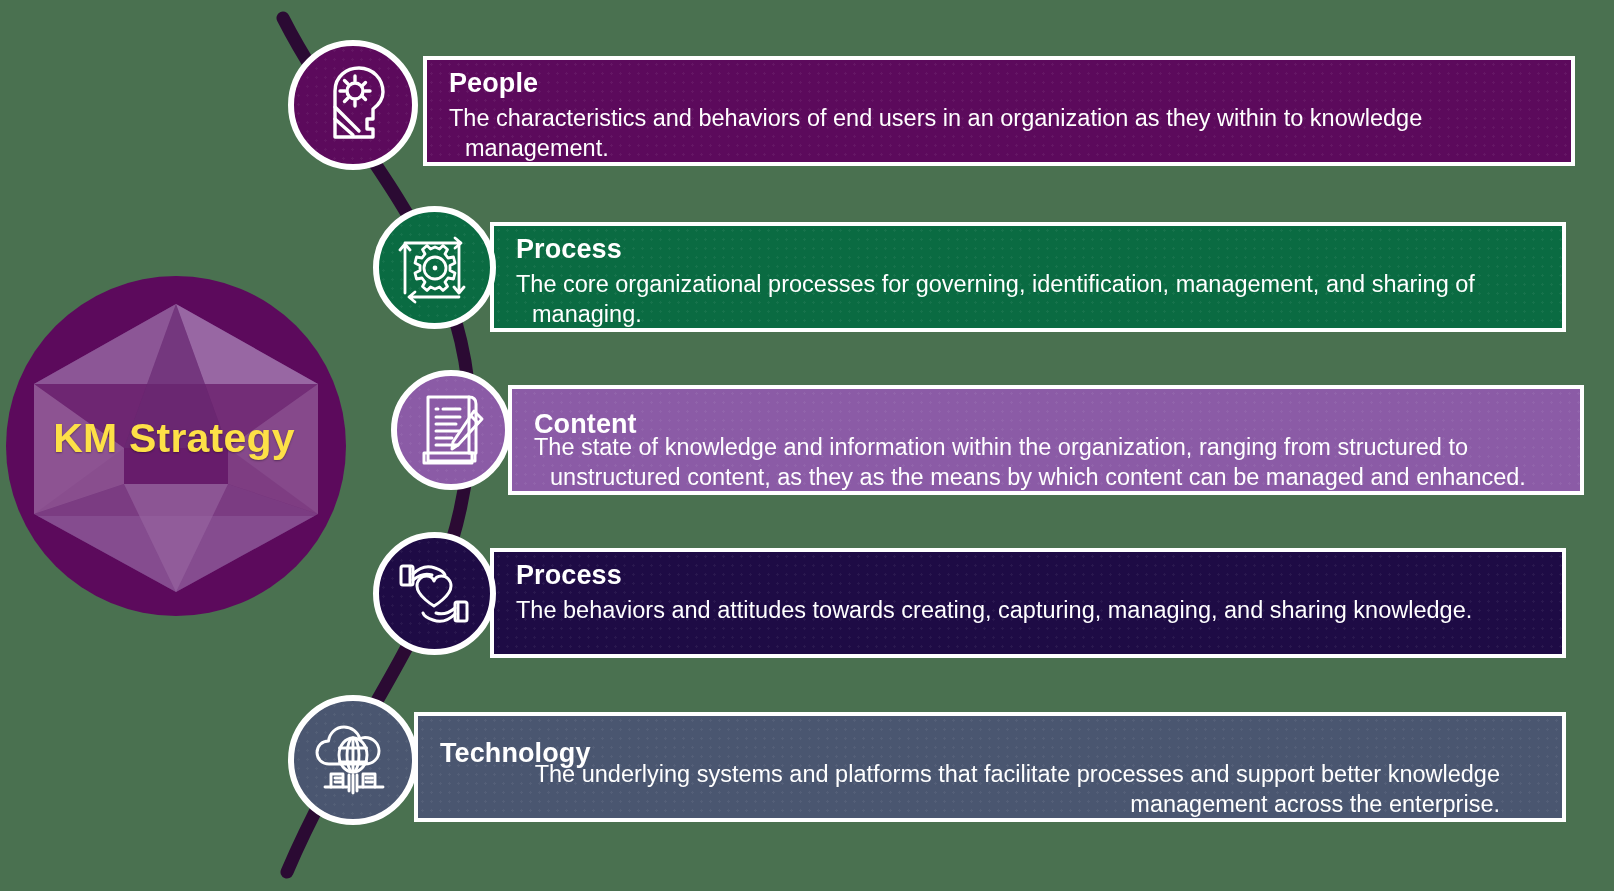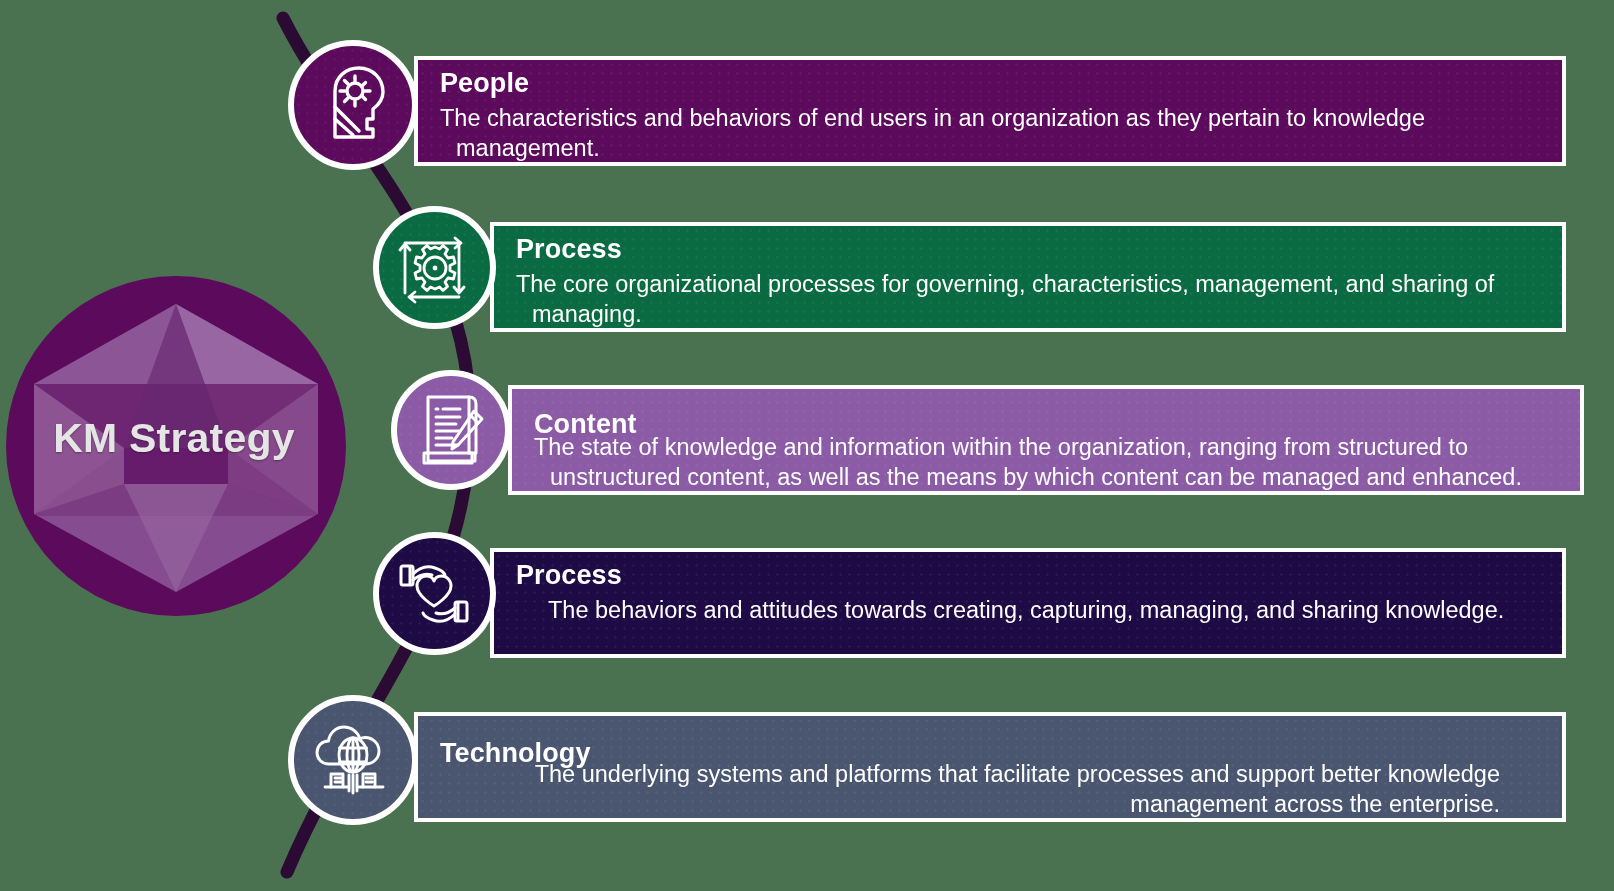--- a/index.html
+++ b/index.html
@@ -19,21 +19,21 @@
     position:absolute;left:6px;top:276px;width:340px;height:340px;
     border-radius:50%;
     background:#5c0a5c;
     box-shadow:0 0 0 0 rgba(0,0,0,0);
     overflow:hidden;
   }
   .hub .gem{position:absolute;left:0;top:0;}
   .hub .hublabel{
     position:absolute;left:0;right:4px;top:139px;
     text-align:center;
-    color:#e5e5e5;font-weight:bold;font-size:41px;letter-spacing:.2px;
+    color:#fde047;font-weight:bold;font-size:41px;letter-spacing:.2px;
     text-shadow:0 1px 2px rgba(0,0,0,.35);
     z-index:5;
   }
   .bar{
     position:absolute;
     border:4px solid #ffffff;
     box-sizing:border-box;
     color:#ffffff;
     background-image:radial-gradient(rgba(255,255,255,.055) 1px, transparent 1.2px);
     background-size:9px 9px;
@@ -61,42 +61,42 @@
     box-sizing:border-box;
     display:flex;align-items:center;justify-content:center;
     z-index:4;
     background-image:radial-gradient(rgba(255,255,255,.05) 1px, transparent 1.2px);
     background-size:9px 9px;
   }
   .ico svg{display:block;}
 
   
   
-  #bar-people{left:414px;top:56px;width:1152px;height:110px;background-color:#5c0a5c;}
+  #bar-people{left:423px;top:56px;width:1152px;height:110px;background-color:#5c0a5c;}
   #ico-people{left:288px;top:40px;width:130px;height:130px;background-color:#5c0a5c;}
   #bar-people .title{left:22px;top:10px;}
   #bar-people .desc{left:22px;top:44px;width:1090px;}
 
   
   #bar-process{left:490px;top:222px;width:1076px;height:110px;background-color:#0a6b42;}
   #ico-process{left:373px;top:206px;width:123px;height:123px;background-color:#0a6b42;}
   #bar-process .title{left:22px;top:10px;}
   #bar-process .desc{left:22px;top:44px;width:1020px;}
 
   
   #bar-content{left:508px;top:385px;width:1076px;height:110px;background-color:#8b5ba6;}
   #ico-content{left:391px;top:370px;width:120px;height:120px;background-color:#8b5ba6;}
   #bar-content .title{left:22px;top:22px;}
   #bar-content .desc{left:22px;top:44px;width:1030px;}
 
   
   #bar-culture{left:490px;top:548px;width:1076px;height:110px;background-color:#1e0b45;}
   #ico-culture{left:373px;top:532px;width:123px;height:123px;background-color:#1e0b45;}
   #bar-culture .title{left:22px;top:10px;}
-  #bar-culture .desc{left:22px;top:44px;width:1020px;margin-left:32px;}
+  #bar-culture .desc{left:22px;top:44px;width:1020px;}
 
   
   #bar-technology{left:414px;top:712px;width:1152px;height:110px;background-color:#4a5670;}
   #ico-technology{left:288px;top:695px;width:130px;height:130px;background-color:#4a5670;}
   #bar-technology .title{left:22px;top:24px;}
   #bar-technology .desc{left:22px;top:44px;width:1060px;text-align:right;}
 
   .desc .l2{display:block;padding-left:16px;}
 </style>
 </head>
@@ -119,57 +119,57 @@
       <polygon points="28,108 118,172 118,208 28,238" fill="#b38cba" opacity="0.45"></polygon>
       <polygon points="312,108 222,172 222,208 312,238" fill="#b38cba" opacity="0.30"></polygon>
       <polygon points="118,208 170,316 222,208" fill="#9a69a4" opacity="0.55"></polygon>
     </svg>
     <div class="hublabel">KM Strategy</div>
   </div>
 
   <div class="bar" id="bar-people">
     <div class="title">People</div>
     <div class="desc">
-      <span>The characteristics and behaviors of end users in an organization as they pertain to knowledge</span>
+      <span>The characteristics and behaviors of end users in an organization as they within to knowledge</span>
       <span class="l2">management.</span>
     </div>
   </div>
   <div class="ico" id="ico-people">
     <svg width="76" height="84" viewBox="0 0 76 84" fill="none" stroke="#ffffff" stroke-width="3.4" stroke-linecap="round" stroke-linejoin="round">
       <path d="M20 28 C20 13 32 5 44 5 C58 5 68 16 68 29 C68 38 62 43 58 46 L58 56 L52 56 L52 66 L58 66 L58 74 L20 74 Z"></path>
       <circle cx="40" cy="28" r="8"></circle>
       <path d="M40 13 L40 18 M40 38 L40 43 M25 28 L30 28 M50 28 L55 28 M29.5 17.5 L33 21 M47 23 L50.5 19.5 M29.5 38.5 L33 35 M47 33 L50.5 36.5"></path>
       <path d="M20 44 L44 68 M20 56 L38 72"></path>
     </svg>
   </div>
 
   <div class="bar" id="bar-process">
     <div class="title">Process</div>
     <div class="desc">
-      <span>The core organizational processes for governing, characteristics, management, and sharing of</span>
+      <span>The core organizational processes for governing, identification, management, and sharing of</span>
       <span class="l2">managing.</span>
     </div>
   </div>
   <div class="ico" id="ico-process">
     <svg width="82" height="82" viewBox="0 0 82 82" fill="none" stroke="#ffffff" stroke-width="2.8" stroke-linecap="round" stroke-linejoin="round">
       <path d="M11 16 L67 16 M61 11 L67 16 L61 21"></path>
       <path d="M71 17 L71 66 M66 60 L71 66 L76 60" transform="translate(-6,0)"></path>
       <path d="M11 17 L11 66 M6 23 L11 17 L16 23"></path>
       <path d="M15 70 L65 70 M21 65 L15 70 L21 75"></path>
       <path d="M41 20 L45.5 22 L49 18.5 L53.5 22.5 L51 27 L54 31 L59.5 30 L61 36 L56 38.5 L56 43.5 L61 46 L59.5 52 L54 51 L51 55 L53.5 59.5 L49 63.5 L45.5 60 L41 62 L36.5 60 L33 63.5 L28.5 59.5 L31 55 L28 51 L22.5 52 L21 46 L26 43.5 L26 38.5 L21 36 L22.5 30 L28 31 L31 27 L28.5 22.5 L33 18.5 L36.5 22 Z"></path>
       <circle cx="41" cy="41" r="11"></circle>
       <circle cx="41" cy="41" r="2.4" fill="#ffffff" stroke="none"></circle>
     </svg>
   </div>
 
   <div class="bar" id="bar-content">
     <div class="title">Content</div>
     <div class="desc">
       <span>The state of knowledge and information within the organization, ranging from structured to</span>
-      <span class="l2">unstructured content, as well as the means by which content can be managed and enhanced.</span>
+      <span class="l2">unstructured content, as they as the means by which content can be managed and enhanced.</span>
     </div>
   </div>
   <div class="ico" id="ico-content">
     <svg width="78" height="82" viewBox="0 0 78 82" fill="none" stroke="#ffffff" stroke-width="3" stroke-linecap="round" stroke-linejoin="round">
       <path d="M16 8 L57 8 L57 64 L63 64 L63 72 L16 72 Z"></path>
       <path d="M57 8 C62 8 64 11 64 15 L64 64"></path>
       <path d="M12 64 L60 64 L60 74 L12 74 Z"></path>
       <path d="M24 20 L26 20 M31 20 L48 20 M24 28 L48 28 M24 35 L44 35 M24 42 L48 42 M24 49 L40 49 M24 56 L46 56"></path>
       <path d="M62 22 L70 30 L46 56 L40 60 L41 53 Z"></path>
       <path d="M58 26 L66 34"></path>

